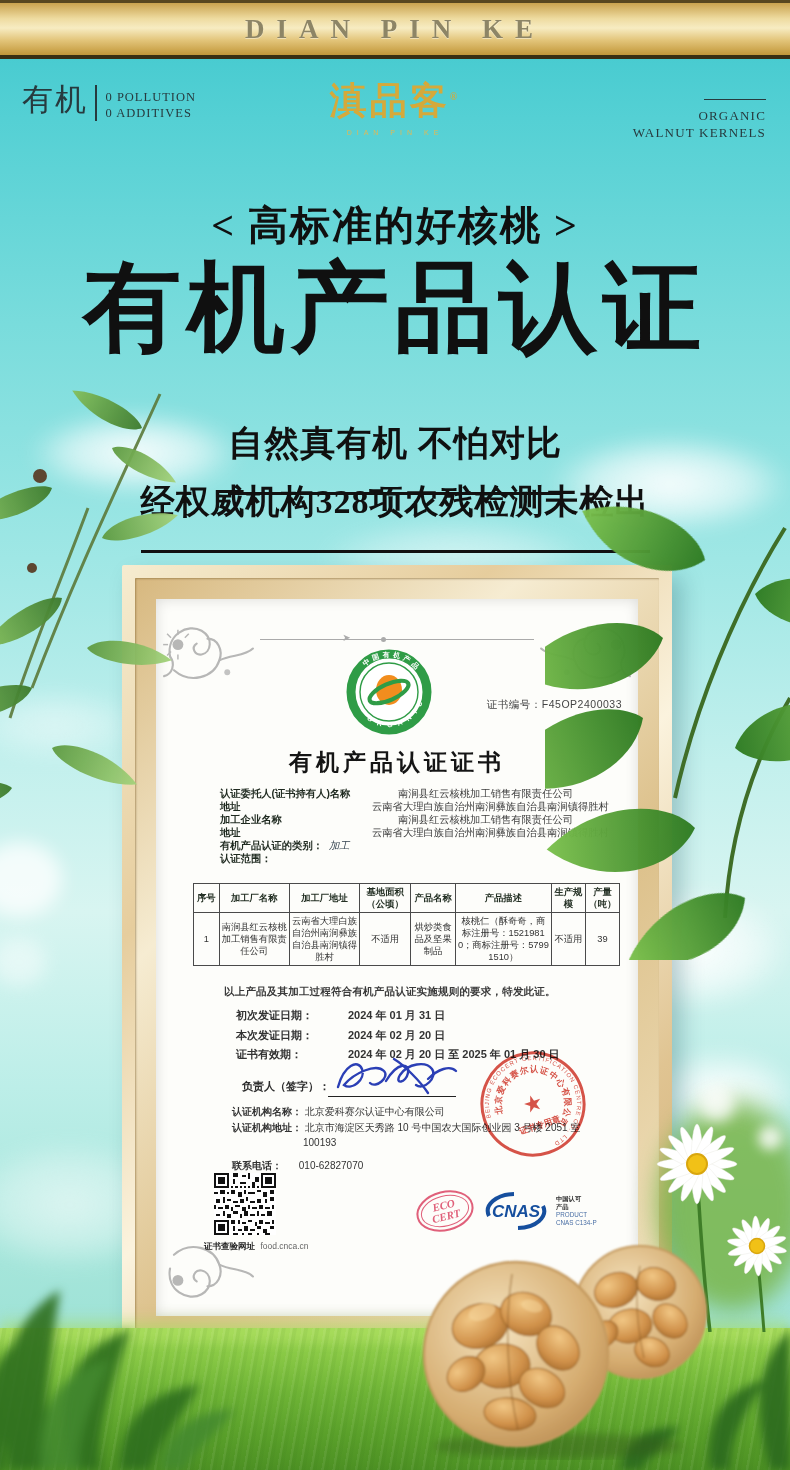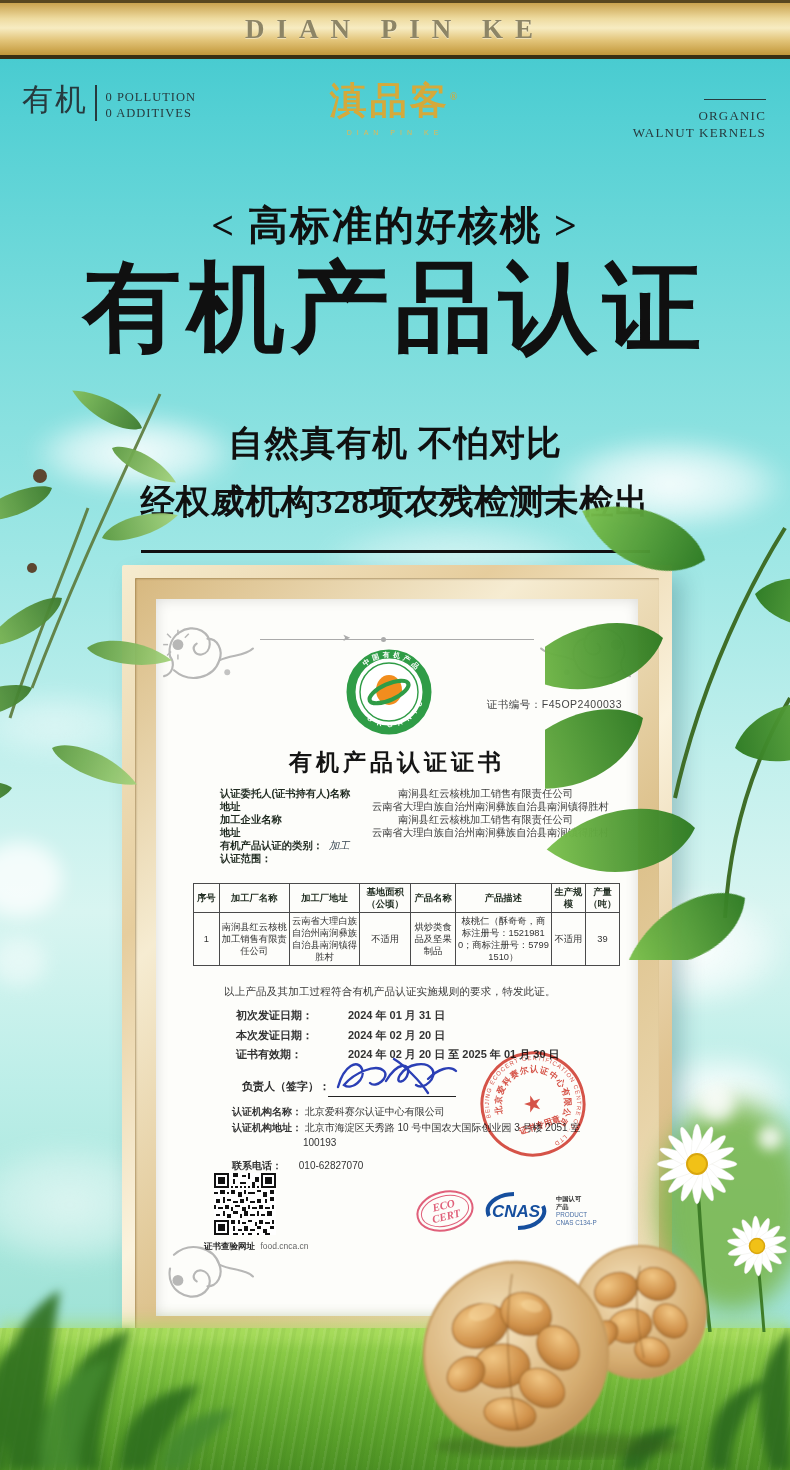--- a/index.html
+++ b/index.html
@@ -63,21 +63,21 @@
   .flabel{flex:0 0 152px;font-weight:bold;color:#1f2a20;}
   .flabel.auto{flex:0 0 auto;}
   .fval{flex:1;}
   .fval.hand{font-style:italic;font-family:"Liberation Serif","DejaVu Serif",serif;color:#33424f;}
   .fval.basis{font-weight:bold;font-style:italic;white-space:nowrap;font-size:9.9px;color:#222;}
   .ctable{position:absolute;left:37px;top:284px;width:427px;border-collapse:collapse;
     font-size:9.3px;color:#333;table-layout:fixed;}
   .ctable th,.ctable td{border:1px solid #4a4a4a;text-align:center;vertical-align:middle;
     padding:2px 1px;line-height:1.3;font-weight:normal;word-break:break-all;}
   .ctable th{font-weight:bold;color:#243024;}
-  .statement{position:absolute;left:68px;top:386px;font-size:10.5px;font-weight:normal;color:#3a3a3a;letter-spacing:.2px;}
+  .statement{position:absolute;left:68px;top:386px;font-size:10.5px;font-weight:bold;color:#3a3a3a;letter-spacing:.2px;}
   .dates{position:absolute;left:80px;top:407px;font-size:11px;color:#333;font-weight:bold;}
   .drow{display:flex;line-height:19.5px;}
   .dlabel{flex:0 0 112px;}
   .signer{position:absolute;left:86px;top:480px;font-size:11px;font-weight:bold;color:#2e2e2e;}
   .sigline{position:absolute;left:172px;top:497px;width:128px;border-bottom:1.6px solid #222;}
   .signature{position:absolute;left:168px;top:452px;width:140px;height:50px;}
   .orglines{position:absolute;left:76px;top:505px;font-size:10px;color:#333;line-height:15.5px;}
   .ol-label{font-weight:bold;}
   .ol-zip{margin-left:71px;}
   .ol-phone{margin-top:7px;}

